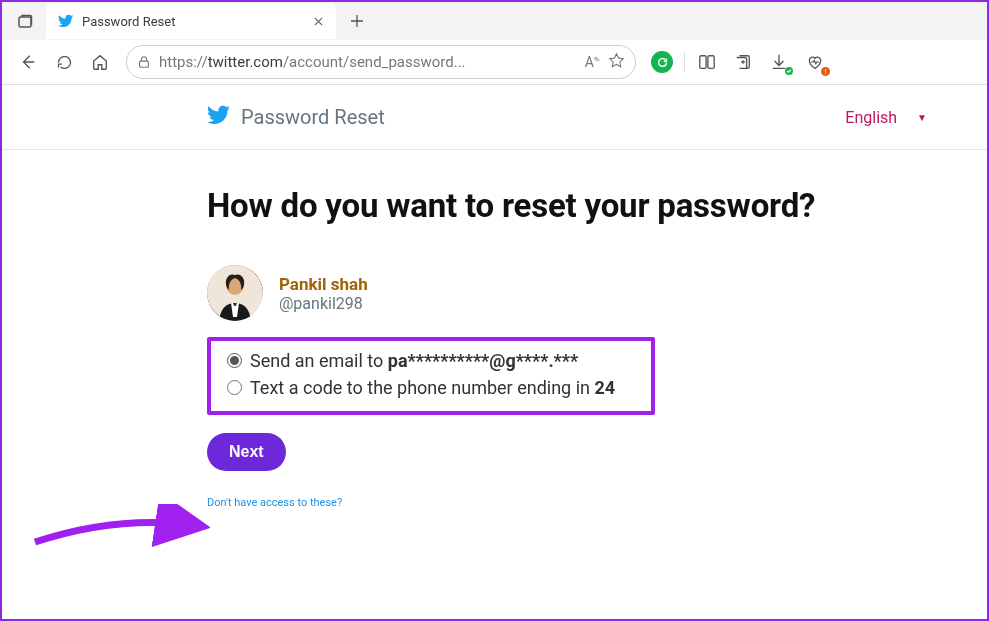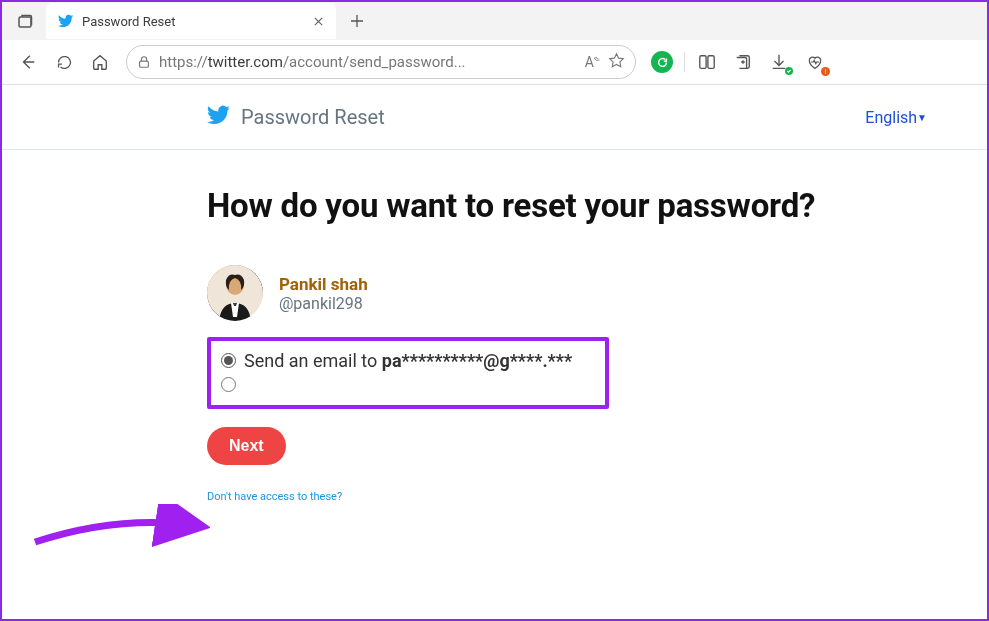--- a/index.html
+++ b/index.html
@@ -94,49 +94,49 @@
 .page-header {
   display: flex;
   align-items: center;
   justify-content: space-between;
   padding: 18px 60px 18px 205px;
   border-bottom: 1px solid #e1e8ed;
 }
 .page-header-left { display: flex; align-items: center; gap: 10px; }
 .twitter-bird { color: #1da1f2; }
 .header-title { font-size: 20px; color: #66757f; font-weight: 400; }
-.lang-select { color: #1d4ed8; font-size: 16px; display:flex; align-items:center; gap:0;text-align:right; }
+.lang-select { color: #be185d; font-size: 16px; display:flex; align-items:center; gap:20px;text-align:right; }
 .caret-down { font-size: 10px; }
 .content {
   padding: 36px 60px 0 205px;
   max-width: 960px;
 }
 .heading { font-size: 33px; font-weight: 700; color: #111; letter-spacing: -0.2px; margin-bottom: 40px; }
 .user-row { display:flex; align-items:center; gap:16px; margin-bottom: 16px; }
 .avatar {
   width: 56px; height: 56px; border-radius: 50%;
   background: radial-gradient(circle at 35% 30%, #e8c89f 0%, #d4a373 28%, #c68a5b 45%, #3a2e22 55%, #111 65%, #fff 75%);
   overflow: hidden;
   display:flex; align-items:center; justify-content:center;
 }
 .avatar svg { width: 56px; height: 56px; }
 .user-info .name { font-size: 17px; font-weight: 700; color: #a16207; }
 .user-info .handle { font-size: 16px; color: #66757f; }
 .instruction { font-size: 17px; color: #333; margin-bottom: 26px; }
 .options-box {
   border: 4px solid #a020f0;
   border-radius: 2px;
-  padding: 6px 10px 10px 10px;
-  width: 402px;
+  padding: 6px 10px 10px 16px;
+  width: 448px;
   margin-bottom: 18px;
 }
 .radio-row { display:flex; align-items:center; gap:8px; font-size: 18px; color:#333; padding: 3px 0; }
 .radio-row input { width: 15px; height: 15px; accent-color: #555; }
 .next-btn {
-  background: #ef4444;
+  background: #6d28d9;
   color: #fff;
   border: none;
   border-radius: 999px;
   padding: 10px 22px;
   font-size: 16px;
   font-weight: 700;
   cursor: pointer;
   margin-bottom: 20px;
 }
 .help-link { font-size: 11px; color: #1b95e0; text-decoration: none; }
@@ -291,20 +291,23 @@
 
     <div class="options-box">
       <label class="radio-row">
         <input type="radio" name="reset" checked="" style="">
         <span>
           <span>Send an email to </span><span class="b">pa**********@g****.***</span>
         </span>
       </label>
       <label class="radio-row">
         <input type="radio" name="reset" style="">
+        <span>
+          <span>Text a code to the phone number ending in </span><span class="b">24</span>
+        </span>
       </label>
     </div>
 
     <button class="next-btn">Next</button>
     <br>
     <a href="#" class="help-link">Don't have access to these?</a>
   </div>
 </div>
 
 <div class="arrow-annot">

